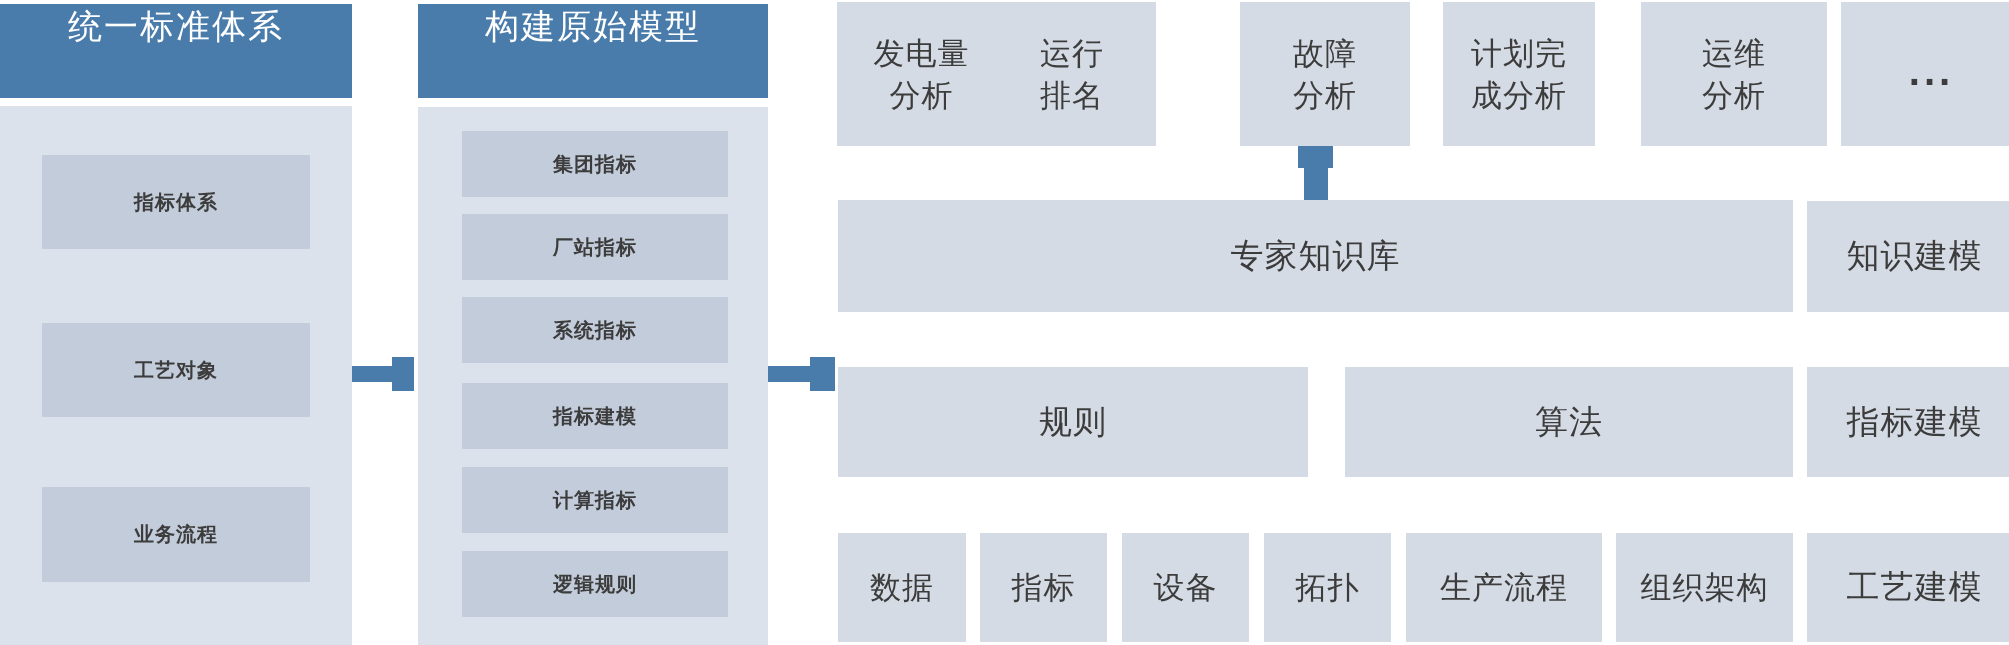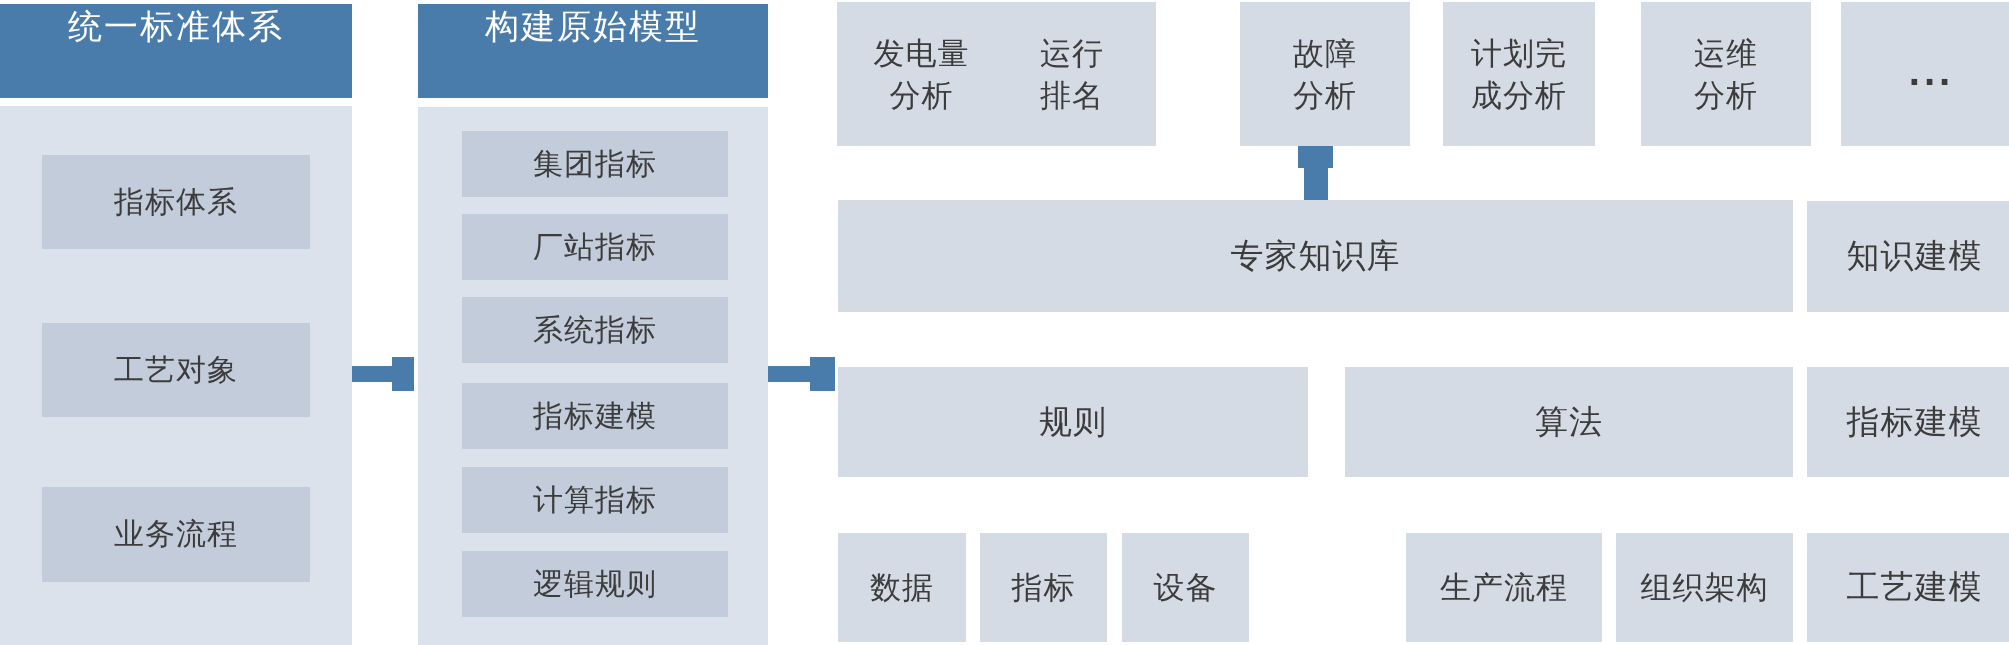--- a/index.html
+++ b/index.html
@@ -20,21 +20,21 @@
   .abs{position:absolute;}
   .hdr{
     background:var(--blue);color:#fff;
     display:flex;align-items:flex-start;justify-content:center;
     font-size:34px;letter-spacing:2px;
   }
   .panel{background:var(--panel-bg);}
   .pbox{
     background:var(--panel-box);
     display:flex;align-items:center;justify-content:center;
-    font-size:30px;letter-spacing:1px;
+    font-size:20px;letter-spacing:1px;font-weight:bold;
   }
   .lbox{
     background:var(--light-box);
     display:flex;align-items:center;justify-content:center;
     font-size:31px;text-align:center;letter-spacing:1px;
   }
   .two-line{white-space:pre-line;line-height:42px;}
   .big{font-size:33px;justify-content:center;}
   .arrow-part{background:var(--blue);position:absolute;}
   .dots{font-weight:bold;font-size:32px;letter-spacing:3px;}
@@ -100,21 +100,21 @@
 排名</span>
   </div>
   <div class="abs lbox two-line" style="left:1240px;top:2px;width:170px;height:144px">
     <span>故障
 分析</span>
   </div>
   <div class="abs lbox two-line" style="left:1443px;top:2px;width:152px;height:144px">
     <span>计划完
 成分析</span>
   </div>
-  <div class="abs lbox two-line" style="left:1641px;top:2px;width:170px;height:144px">
+  <div class="abs lbox two-line" style="left:1641px;top:2px;width:186px;height:144px">
     <span>运维
 分析</span>
   </div>
   <div class="abs lbox" style="left:1841px;top:2px;width:180px;height:144px">
     <span class="dots">...</span>
   </div>
 
   <div>
     <div class="arrow-part" style="left:1298px;top:146px;width:35px;height:22px"></div>
     <div class="arrow-part" style="left:1304px;top:168px;width:24px;height:33px"></div>
@@ -139,20 +139,23 @@
 
   <div class="abs lbox" style="left:838px;top:533px;width:128px;height:109px">
     <span>数据</span>
   </div>
   <div class="abs lbox" style="left:980px;top:533px;width:127px;height:109px">
     <span>指标</span>
   </div>
   <div class="abs lbox" style="left:1122px;top:533px;width:127px;height:109px">
     <span>设备</span>
   </div>
+  <div class="abs lbox" style="left:1264px;top:533px;width:127px;height:109px">
+    <span>拓扑</span>
+  </div>
   <div class="abs lbox" style="left:1406px;top:533px;width:196px;height:109px">
     <span>生产流程</span>
   </div>
   <div class="abs lbox" style="left:1616px;top:533px;width:177px;height:109px">
     <span>组织架构</span>
   </div>
   <div class="abs lbox big" style="left:1807px;top:533px;width:215px;height:109px">
     <span>工艺建模</span>
   </div>
 

